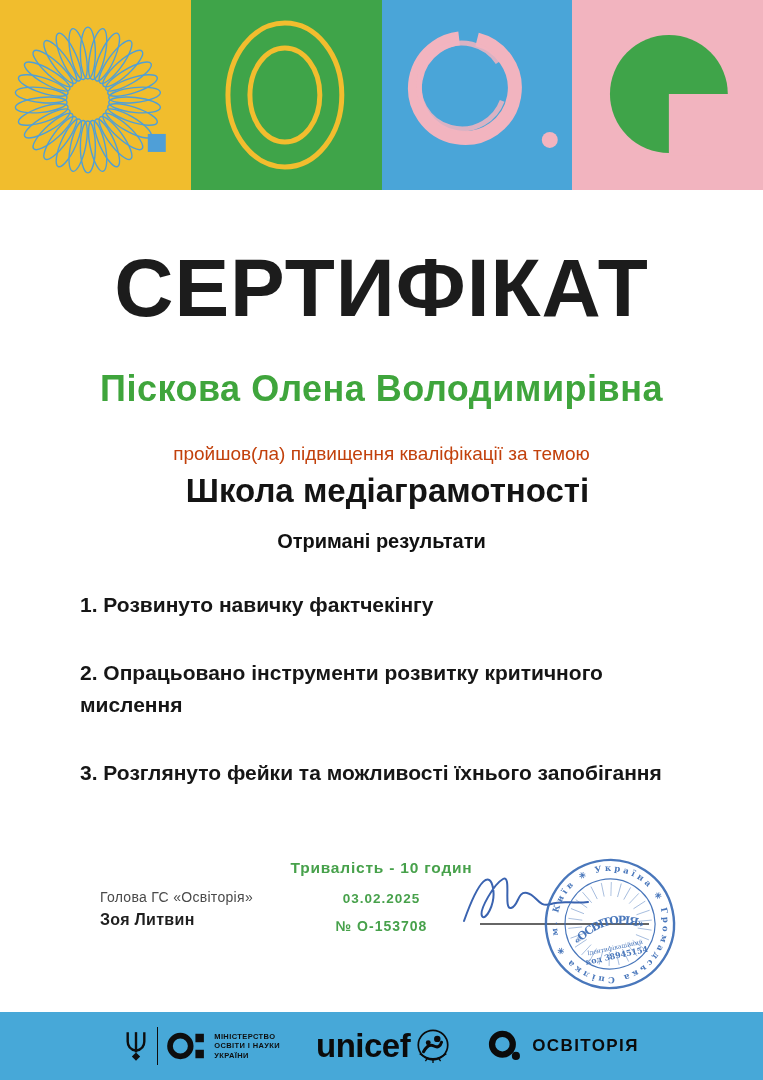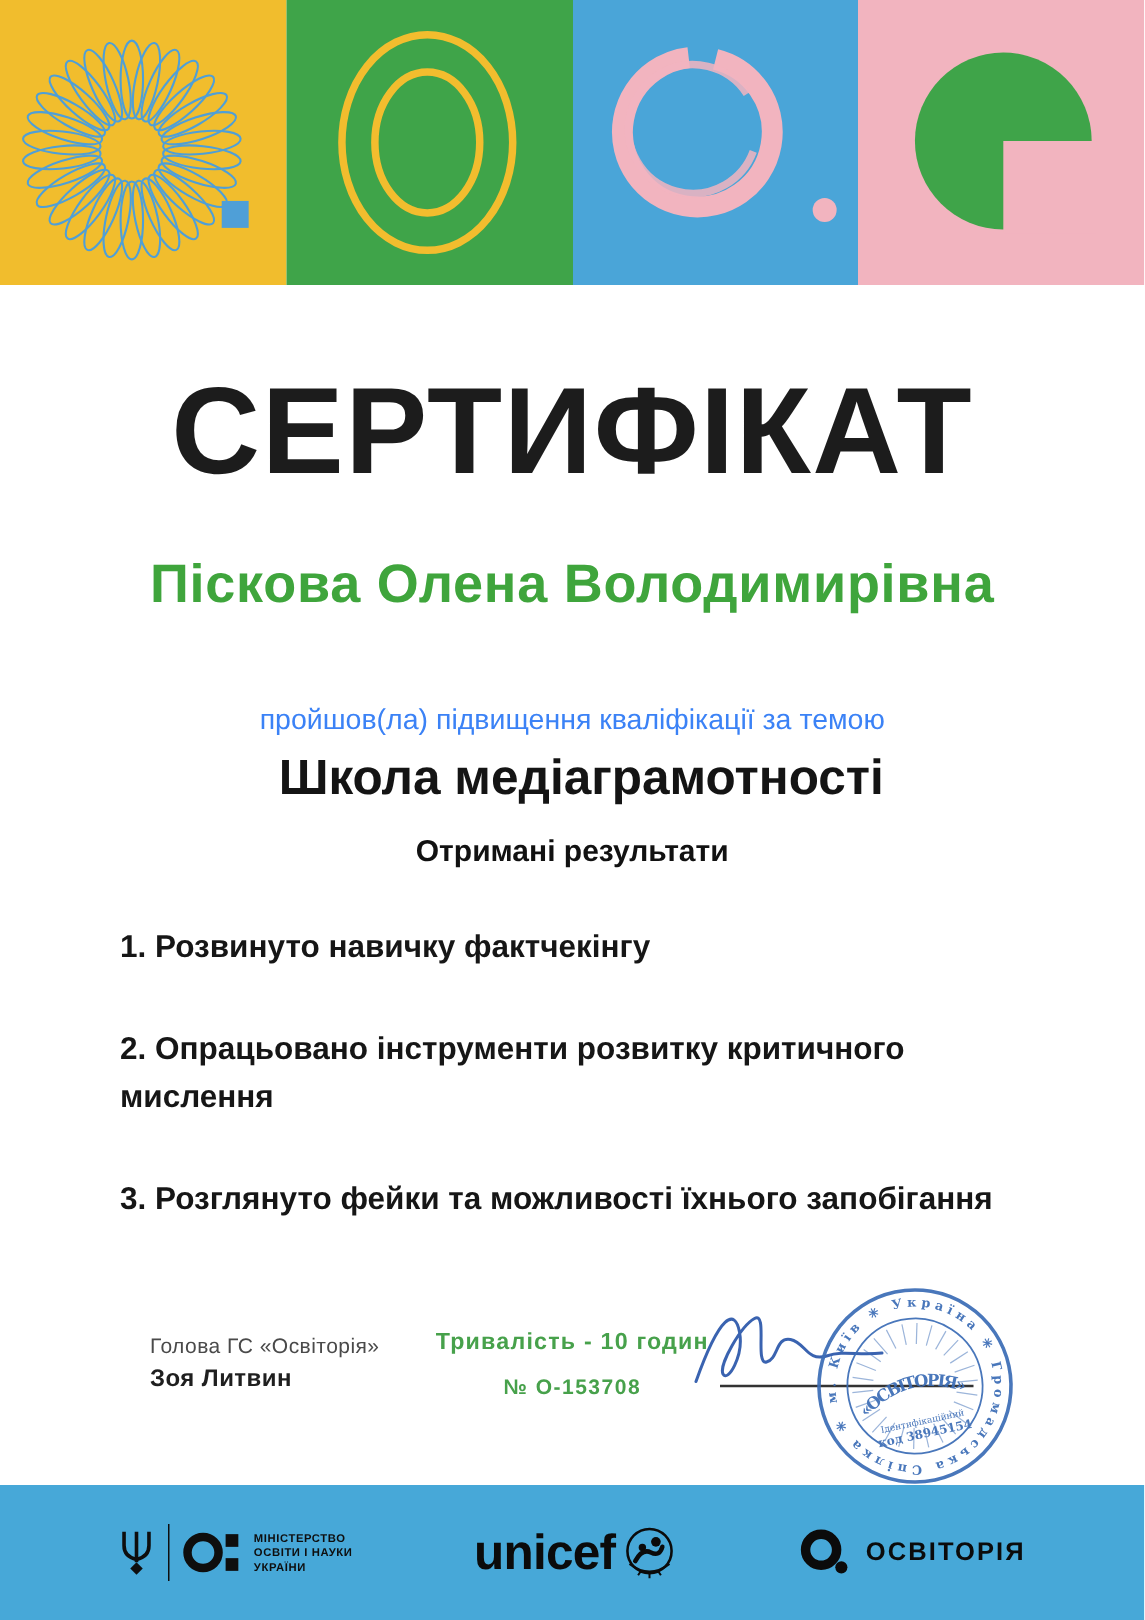--- a/index.html
+++ b/index.html
@@ -13,21 +13,21 @@
   .block.green {background:#3fa449;}
   .block.blue  {background:#4aa5d8;}
   .block.pink  {background:#f2b4bf;}
   .block svg.motif{position:absolute;left:0;top:0;width:100%;height:100%;}
 
   
   .title{margin-top:56px;text-align:center;font-size:82px;font-weight:700;
          letter-spacing:1px;line-height:1.02;color:#1c1c1c;}
   .recipient{margin-top:38px;text-align:center;font-size:36px;font-weight:600;
              letter-spacing:.5px;color:#3fa53c;}
-  .intro{margin-top:60px;text-align:center;font-size:19px;color:#3b82f6;}
+  .intro{margin-top:33px;text-align:center;font-size:19px;color:#c2410c;}
   .course{margin-top:7px;text-align:center;font-size:33px;font-weight:700;color:#141414;padding-left:12px;}
   .results-h{margin-top:20px;text-align:center;font-size:20px;font-weight:700;color:#111;}
   .results{margin:13px 60px 0 80px;}
   .results .item{font-size:21px;font-weight:600;color:#161616;line-height:32px;margin-top:36px;}
 
   
   .details{margin-top:70px;text-align:center;color:#47a14b;}
   .duration{font-size:15.5px;font-weight:700;letter-spacing:.8px;}
   .date{margin-top:14px;font-size:13.5px;font-weight:600;letter-spacing:1px;}
   .number{margin-top:12px;font-size:14px;font-weight:600;letter-spacing:1px;}
@@ -35,22 +35,22 @@
   
   .sig-left{position:absolute;left:100px;top:889px;}
   .sig-role{font-size:14px;color:#4a4a4a;letter-spacing:.3px;}
   .sig-name{margin-top:6px;font-size:16px;font-weight:700;color:#1f1f1f;letter-spacing:.3px;}
   .signature-svg{position:absolute;left:452px;top:858px;width:210px;height:80px;}
   .stamp-svg{position:absolute;left:540px;top:854px;width:140px;height:140px;
              transform:rotate(-12deg);opacity:.93;}
   .stamp-svg text{font-family:"DejaVu Serif","Liberation Serif",serif;}
 
   
-  .footer{position:absolute;left:0;bottom:0;width:100%;height:90px;background:#47a8d8;
-          display:flex;align-items:center;justify-content:center;gap:81px;z-index:2;}
+  .footer{position:absolute;left:0;bottom:0;width:100%;height:68px;background:#47a8d8;
+          display:flex;align-items:center;justify-content:center;gap:36px;z-index:2;}
   .logo{display:flex;align-items:center;color:#0e0e0e;}
   .ministry{gap:9px;}
   .vr{width:1px;height:38px;background:#0e0e0e;}
   .min-text{font-size:7.5px;font-weight:700;letter-spacing:.4px;line-height:9.5px;color:#0e0e0e;}
   .unicef{gap:4px;}
   .unicef-word{font-size:33px;font-weight:700;letter-spacing:-.5px;color:#0b0b0b;}
   .osv{gap:8px;}
   .osv-word{font-size:17px;font-weight:700;letter-spacing:1.4px;color:#0b0b0b;}
 </style>
 </head>
@@ -124,20 +124,21 @@
   <div class="results-h">Отримані результати</div>
 
   <div class="results">
     <div class="item">1. Розвинуто навичку фактчекінгу</div>
     <div class="item">2. Опрацьовано інструменти розвитку критичного мислення</div>
     <div class="item">3. Розглянуто фейки та можливості їхнього запобігання</div>
   </div>
 
   <div class="details">
     <div class="duration">Тривалість - 10 годин</div>
+    <div class="date">03.02.2025</div>
     <div class="number">№ О-153708</div>
   </div>
 
   <div class="sig-left">
     <div class="sig-role">Голова ГС «Освіторія»</div>
     <div class="sig-name">Зоя Литвин</div>
   </div>
 
   <svg class="signature-svg" viewBox="0 0 210 80">
     <line x1="28" y1="66" x2="197" y2="66" stroke="#333333" stroke-width="1.6"></line>

